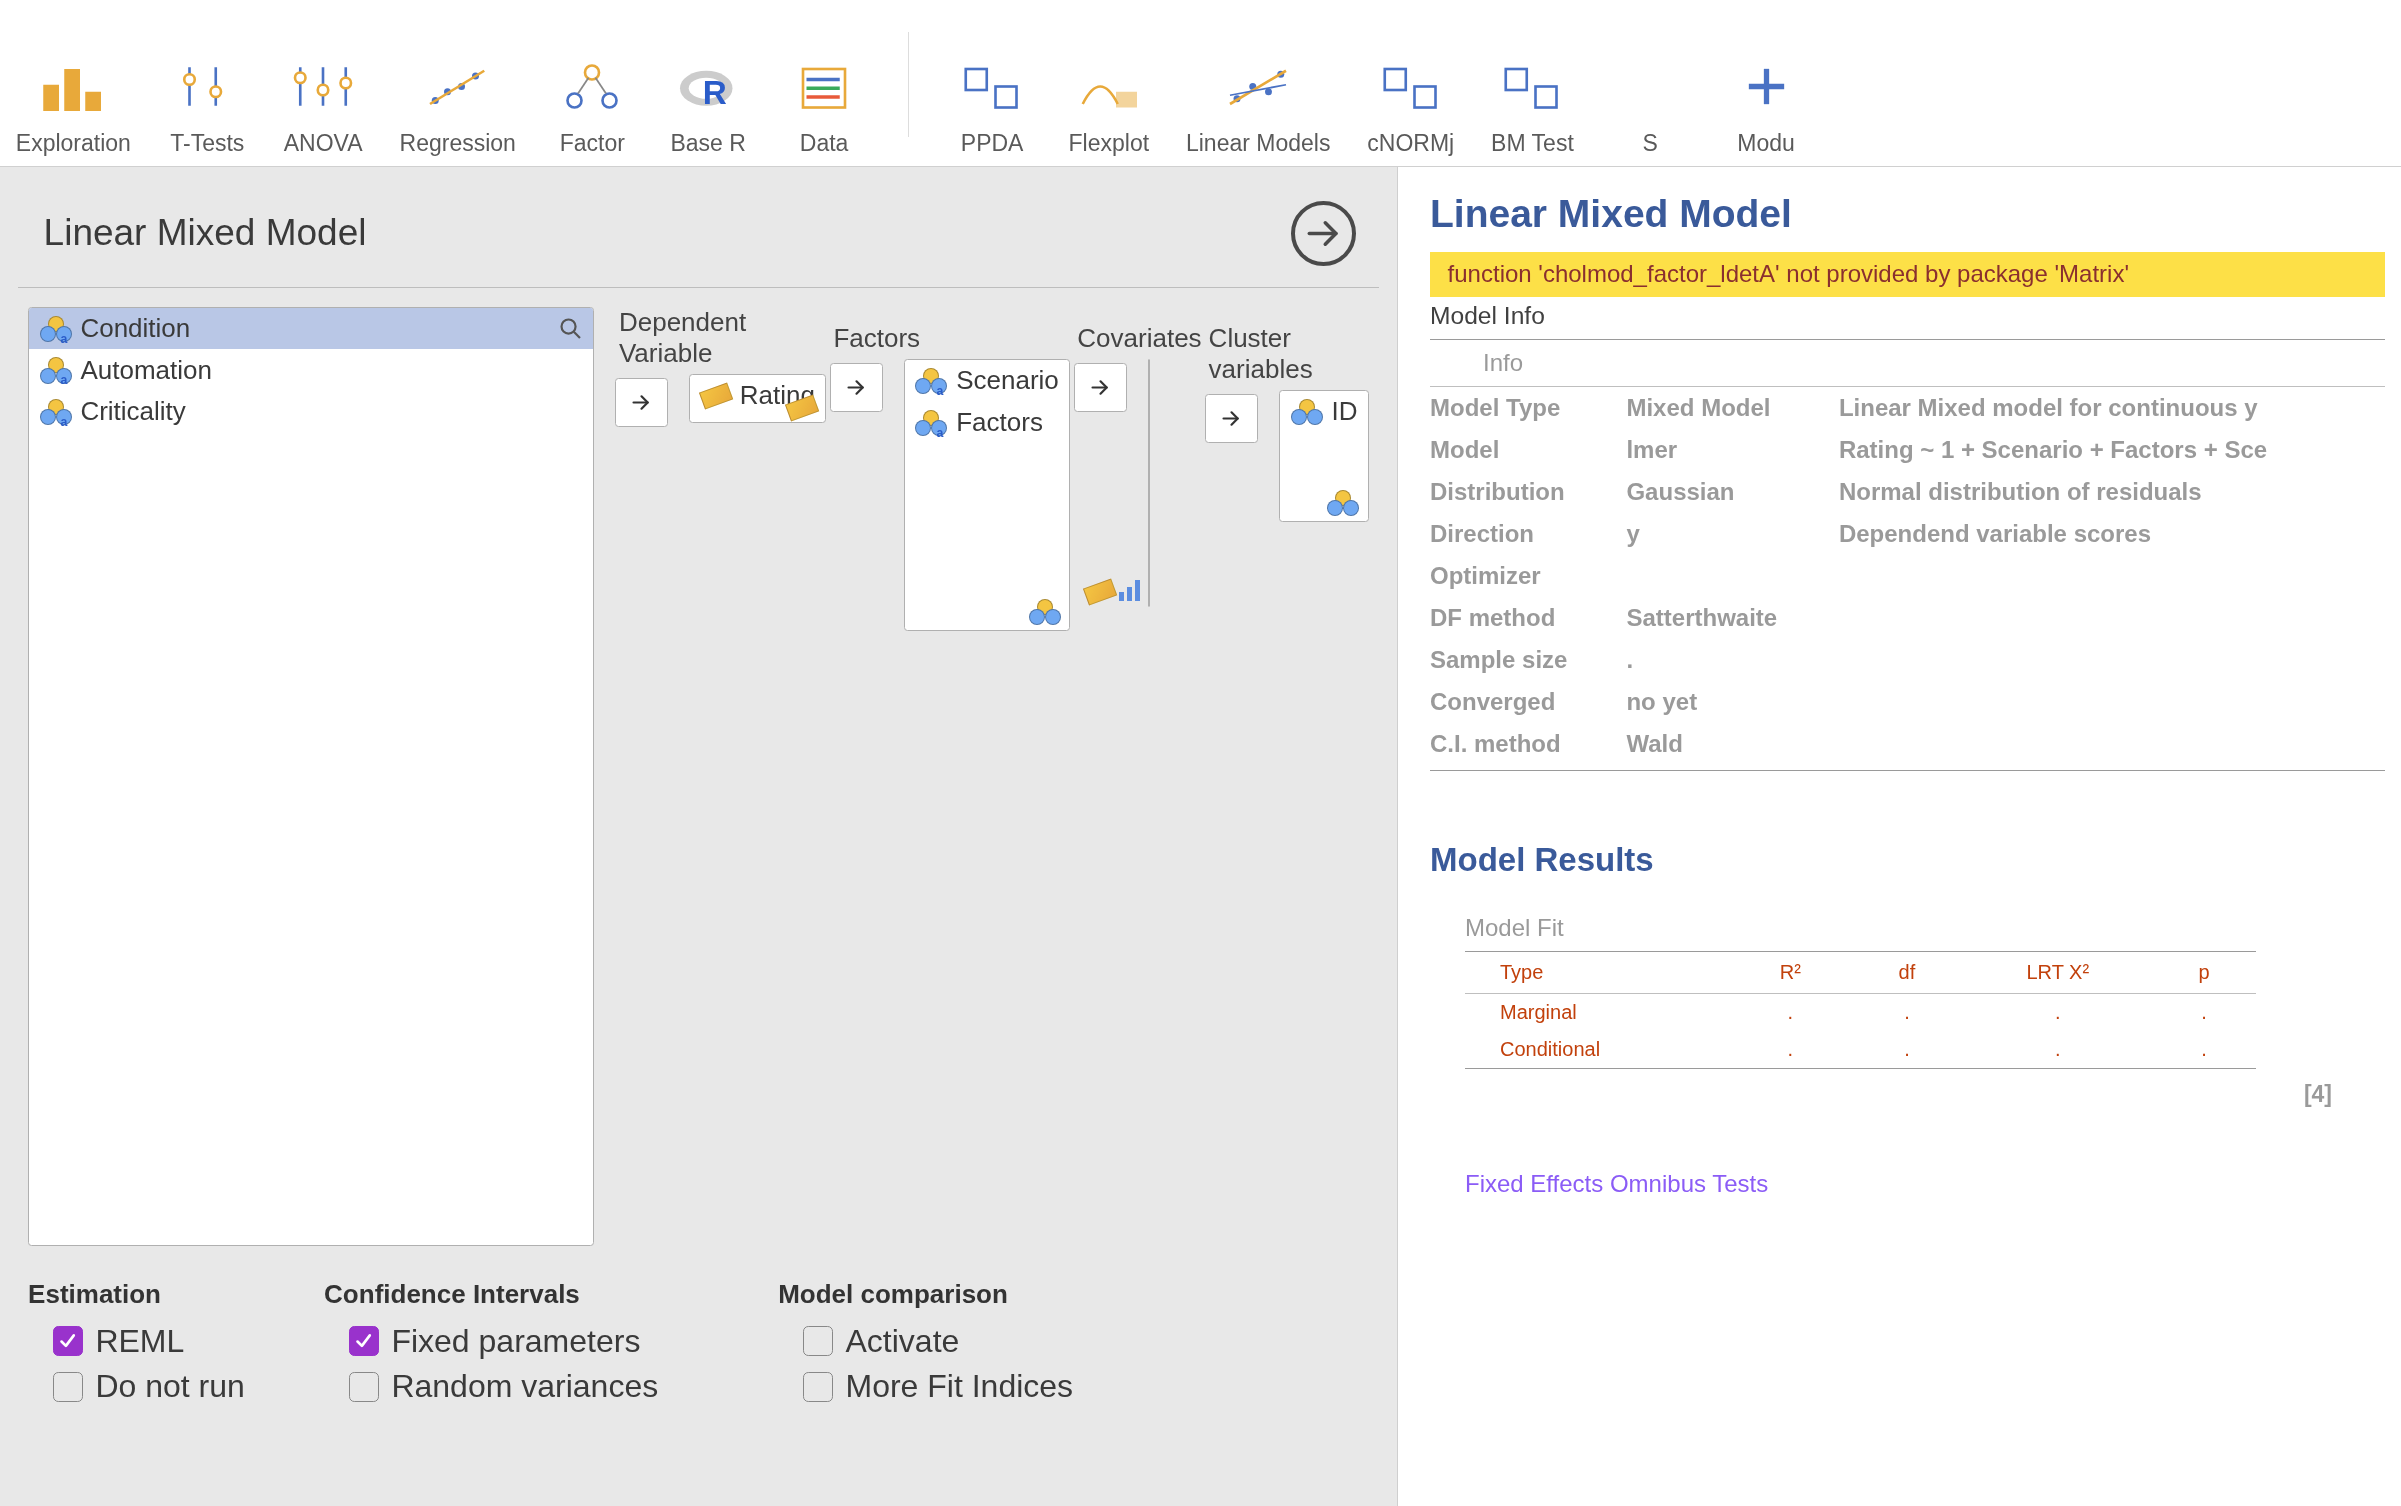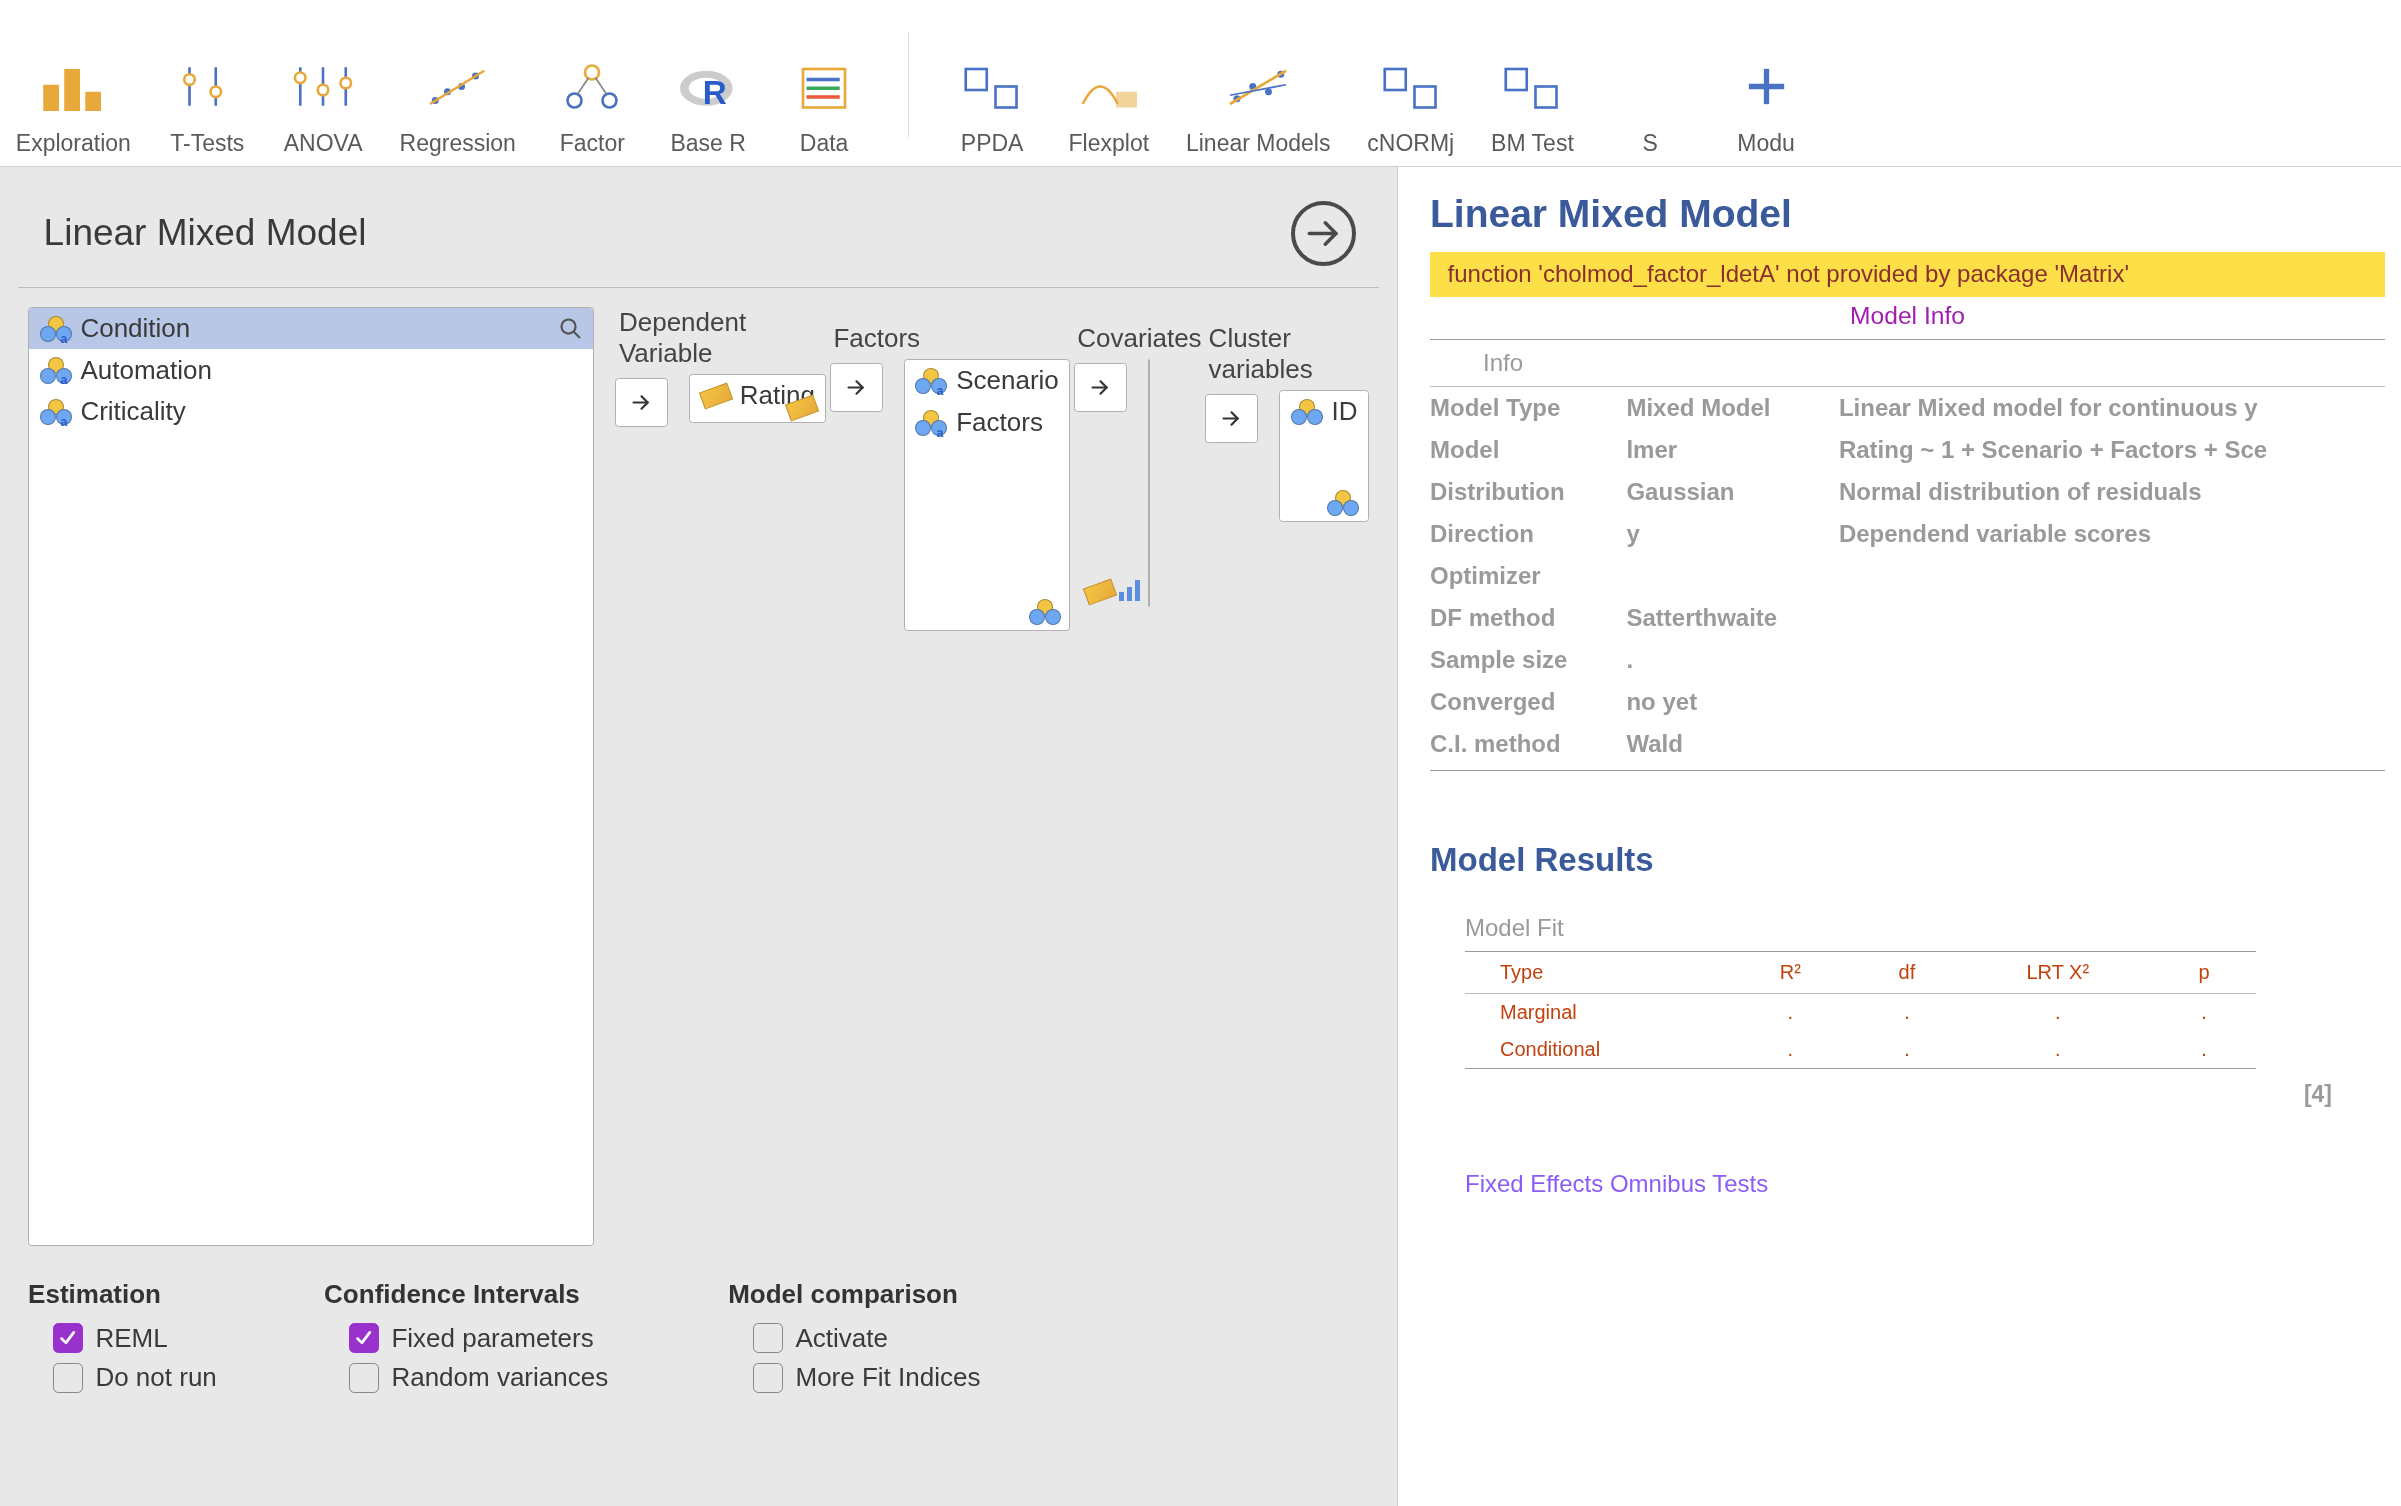--- a/index.html
+++ b/index.html
@@ -181,21 +181,21 @@
   .opt-col { min-width: 264px; }
   .opt-col h3 {
     font-size: 26px;
     font-weight: 600;
     margin-bottom: 12.3px;
   }
   .chk-row {
     display: flex;
     align-items: center;
     gap: 12.3px;
-    font-size: 26px;
+    font-size: 32px;
     color: #3a3a3a;
     margin-bottom: 8.8px;
     padding-left: 25px;
   }
   .chk {
     width: 30px;
     height: 30px;
     border: 1.8px solid #888;
     border-radius: 5.3px;
     display: flex;
@@ -217,24 +217,23 @@
     margin-bottom: 16px;
   }
   .err-banner {
     background: #fde047;
     color: #8a2f2f;
     padding: 8.8px 17.6px;
     font-size: 24px;
     margin-bottom: 3.5px;
   }
   .section-sub {
-    color: #a21caf;
+    color: #404040;
     font-size: 24.6px;
     margin: 5.3px 0 8.8px 0;
-    text-align: center;
   }
   .info-table {
     width: 100%;
     border-collapse: collapse;
     color: #9a9a9a;
     font-size: 24px;
   }
   .info-table thead th {
     border-top: 1.8px solid #9a9a9a;
     border-bottom: 1.8px solid #bfbfbf;

